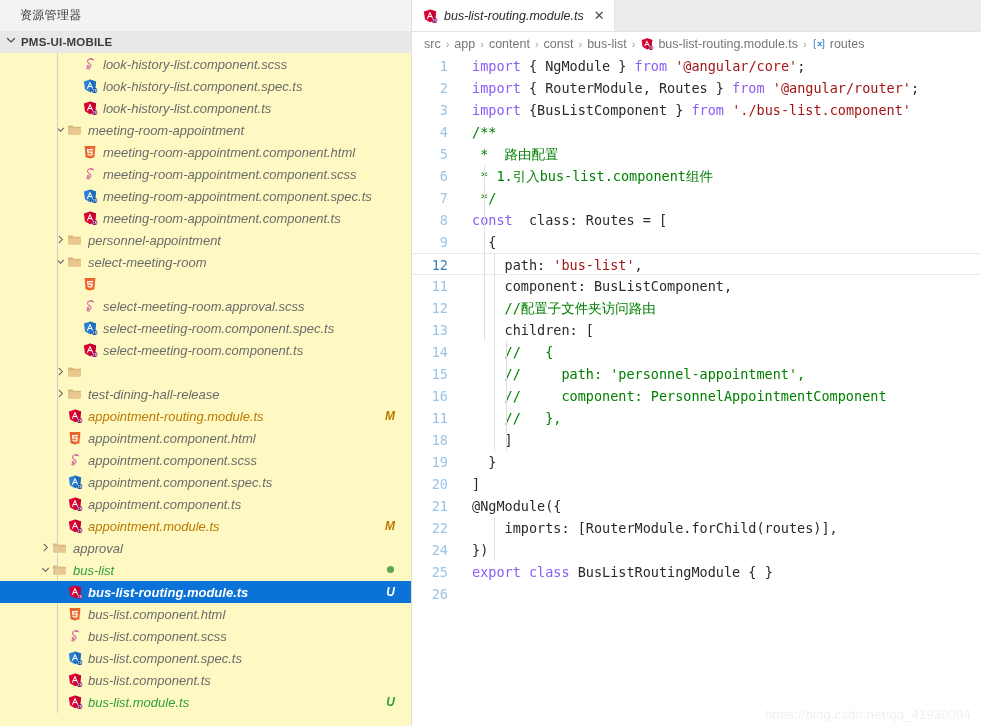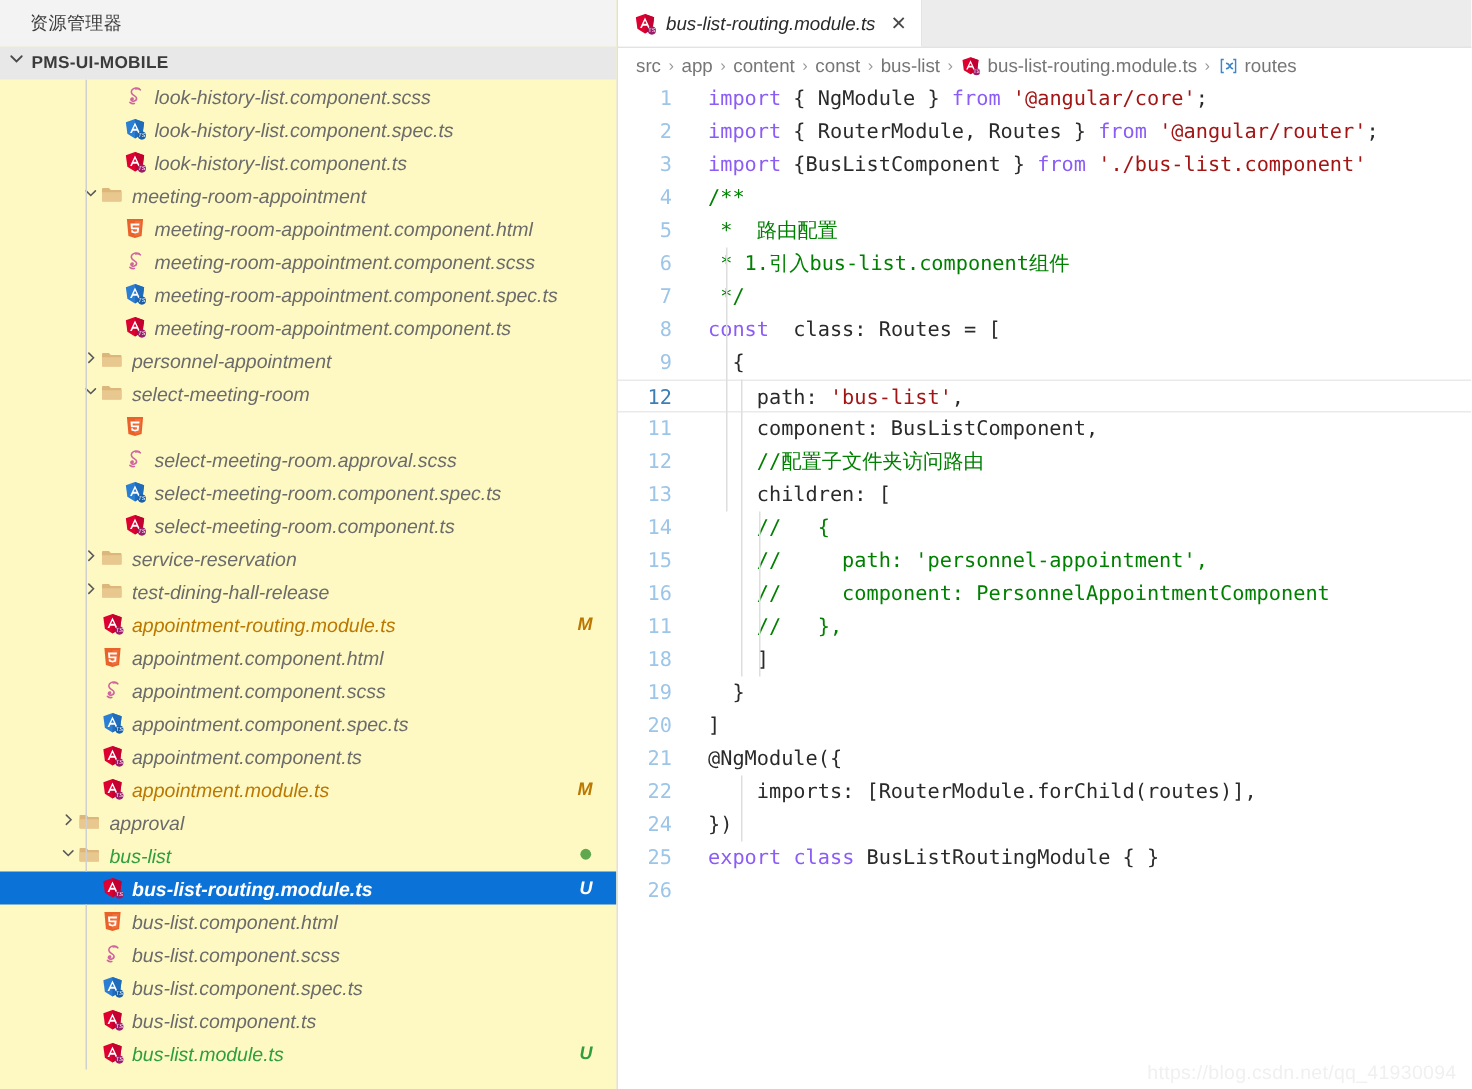--- a/index.html
+++ b/index.html
@@ -449,21 +449,20 @@
           <span style="flex: 0 0 53px; width: 53px;"></span>
           <span class="twisty"><svg width="11" height="11" viewBox="0 0 12 12">
               <path d="M4.6 2.6 L8 6 L4.6 9.4" stroke="#5a5a5a" stroke-width="1.15" fill="none" stroke-linecap="round"></path>
             </svg></span>
           <span class="ico" style="width: 16px; flex: 0 0 16px; height: 16px;">
             <svg viewBox="0 0 16 16">
               <path d="M1 4.2 C1 3.7 1.3 3.4 1.8 3.4 L5.6 3.4 L6.9 4.7 L13.2 4.7 C13.7 4.7 14 5 14 5.5 L14 11.6 C14 12.1 13.7 12.4 13.2 12.4 L1.8 12.4 C1.3 12.4 1 12.1 1 11.6 Z" fill="#dcb67a"></path>
               <path d="M1 6.2 L14 6.2 L14 11.6 C14 12.1 13.7 12.4 13.2 12.4 L1.8 12.4 C1.3 12.4 1 12.1 1 11.6 Z" fill="#e8c88f"></path>
             </svg>
           </span>
-          <span class="label c-norm">service-reservation</span>
         </div>
         <div class="row">
           <span style="flex: 0 0 53px; width: 53px;"></span>
           <span class="twisty"><svg width="11" height="11" viewBox="0 0 12 12">
               <path d="M4.6 2.6 L8 6 L4.6 9.4" stroke="#5a5a5a" stroke-width="1.15" fill="none" stroke-linecap="round"></path>
             </svg></span>
           <span class="ico" style="width: 16px; flex: 0 0 16px; height: 16px;">
             <svg viewBox="0 0 16 16">
               <path d="M1 4.2 C1 3.7 1.3 3.4 1.8 3.4 L5.6 3.4 L6.9 4.7 L13.2 4.7 C13.7 4.7 14 5 14 5.5 L14 11.6 C14 12.1 13.7 12.4 13.2 12.4 L1.8 12.4 C1.3 12.4 1 12.1 1 11.6 Z" fill="#dcb67a"></path>
               <path d="M1 6.2 L14 6.2 L14 11.6 C14 12.1 13.7 12.4 13.2 12.4 L1.8 12.4 C1.3 12.4 1 12.1 1 11.6 Z" fill="#e8c88f"></path>

